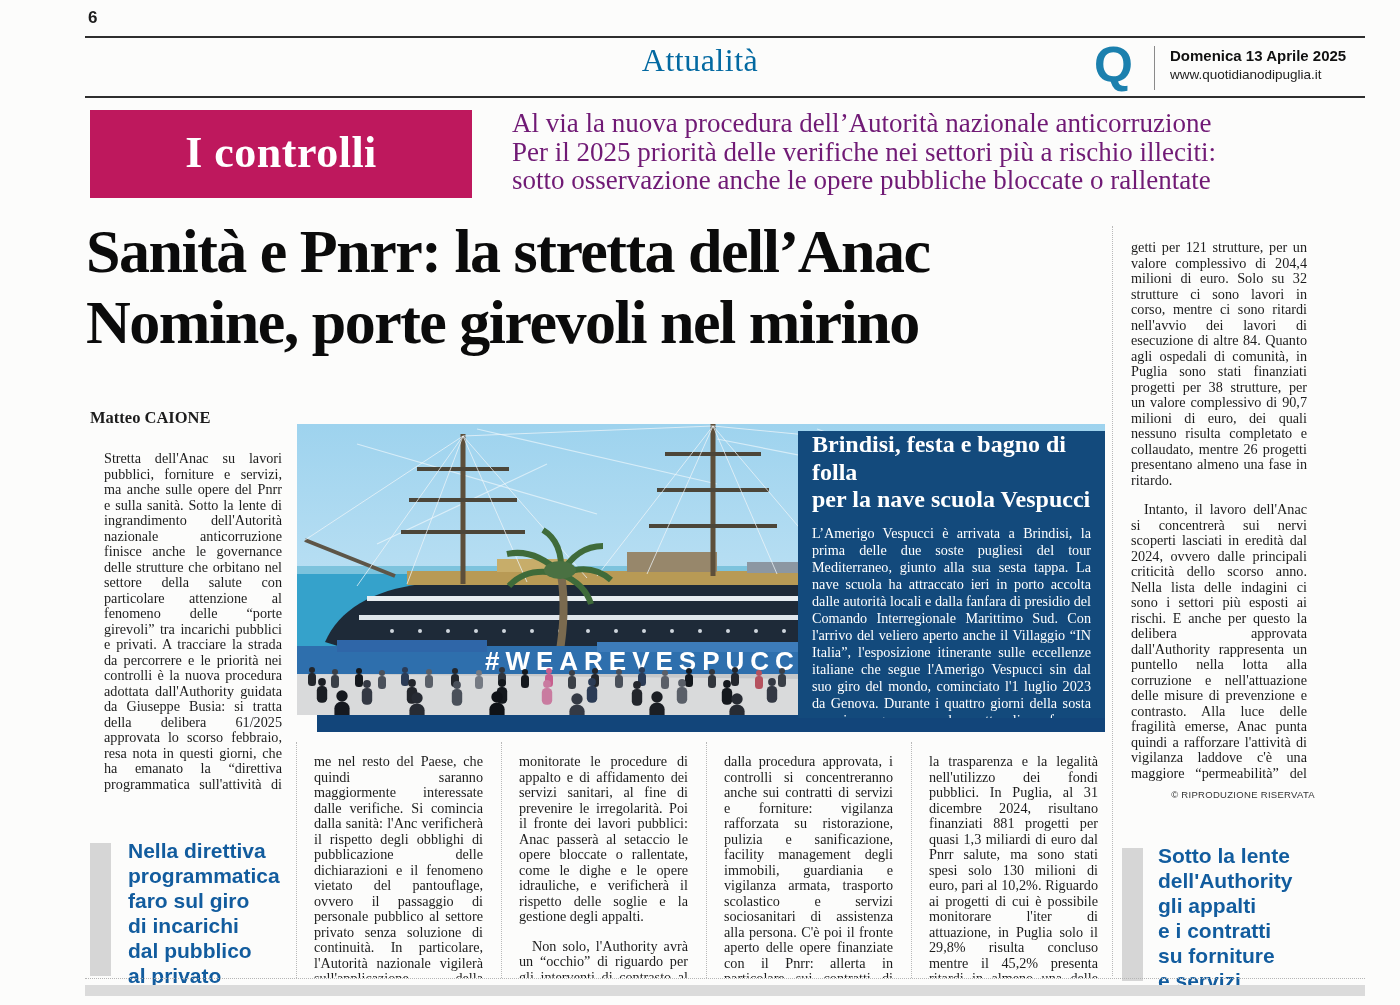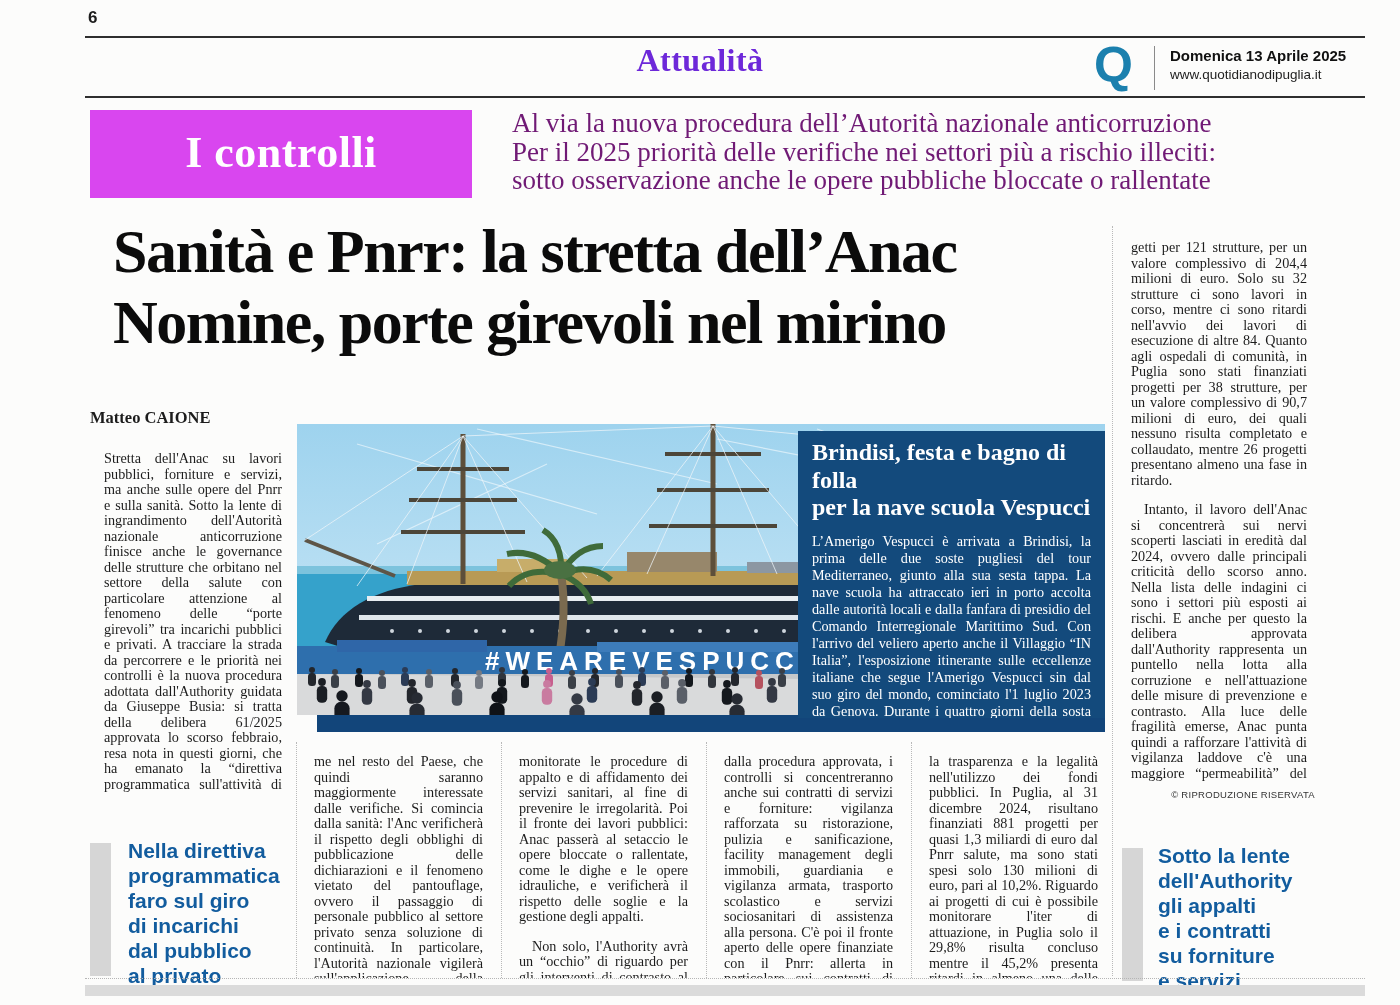--- a/index.html
+++ b/index.html
@@ -4,50 +4,50 @@
 <style>
   html,body{margin:0;padding:0;background:#ffffff;}
   #paper{position:relative;width:1400px;height:1005px;background:#fcfcfb;overflow:hidden;
          font-family:"Liberation Serif", serif;color:#1c1c1c;}
   .abs{position:absolute;}
   .rule{background:#2f2f2f;height:2px;}
   .serif{font-family:"Liberation Serif", serif;}
   .pre{white-space:pre-line;}
   
   .pageno{left:88px;top:8px;font-weight:bold;font-size:17px;font-family:"Liberation Sans",sans-serif;}
-  .section-title{left:0;right:0;top:42px;text-align:center;font-size:32px;color:#6d28d9;letter-spacing:.5px;font-weight:bold;}
+  .section-title{left:0;right:0;top:42px;text-align:center;font-size:32px;color:#0369a1;letter-spacing:.5px;}
   .qlogo{left:1094px;top:36px;font-family:"Liberation Sans",sans-serif;font-weight:bold;font-size:50px;color:#1b80ae;}
   .hdr-div{left:1154px;top:46px;width:1px;height:44px;background:#8a8a8a;}
   .hdr-date{left:1170px;top:47px;font-size:15px;font-weight:bold;font-family:"Liberation Sans",sans-serif;color:#111;}
   .hdr-url{left:1170px;top:67px;font-size:13.5px;font-family:"Liberation Sans",sans-serif;color:#222;}
   
-  .kicker{left:90px;top:110px;width:382px;height:88px;background:#d946ef;color:#fff;
+  .kicker{left:90px;top:110px;width:382px;height:88px;background:#be185d;color:#fff;
           font-size:44px;font-weight:bold;text-align:center;line-height:86px;letter-spacing:.5px;}
   .standfirst{left:512px;top:109px;width:780px;font-size:27px;line-height:28.5px;color:#701a75;}
   
   .headline{left:86px;top:216px;width:1040px;font-size:62px;line-height:71px;font-weight:bold;
-            letter-spacing:-1.5px;color:#0b0b0b;margin-left:27px;}
+            letter-spacing:-1.5px;color:#0b0b0b;}
   .byline{left:90px;top:408px;font-size:16.5px;font-weight:bold;}
   
   .col{font-size:14.2px;line-height:15.5px;text-align:justify;overflow:hidden;}
   .col p{margin:14px;}
   .col p.ind{text-indent:13px;}
   .c1{left:90px;top:437px;width:206px;height:356px;}
   .low{top:740px;height:238px;width:197px;}
   .c2{left:300px;} .c3{left:505px;} .c4{left:710px;} .c5{left:915px;}
   .c6{left:1117px;top:226px;width:204px;height:556px;}
   .copyright{left:1117px;top:789px;width:198px;text-align:right;font-size:9.5px;font-weight:normal;
              font-family:"Liberation Sans",sans-serif;color:#333;letter-spacing:.3px;}
   .vdot{border-left:1px dotted #b9b9b9;width:0;}
   
   .photo{left:297px;top:424px;width:808px;height:308px;}
   .photo svg{display:block;}
   .photo-strip{left:20px;top:291px;width:788px;height:17px;background:#12457a;position:absolute;}
   .vbox{position:absolute;right:0;top:7px;width:307px;height:287px;background:#134a7c;color:#fff;
-        padding:8px 14px;box-sizing:border-box;overflow:hidden;}
+        padding:0 14px;box-sizing:border-box;overflow:hidden;}
   .vbox-title{font-size:24px;line-height:27.5px;font-weight:bold;}
   .vbox-body{margin-top:11px;font-size:14.2px;line-height:17px;text-align:justify;}
   
   .qbar{width:21px;height:133px;background:#d6d6d6;}
   .pq{font-family:"Liberation Sans",sans-serif;font-weight:bold;font-size:21px;line-height:25px;color:#125c9e;}
   
   .botdot{left:85px;top:978px;width:1280px;border-top:1px dotted #b5b5b5;height:0;}
   .botbar{left:85px;top:985px;width:1280px;height:11px;background:#dbdbdb;}
 </style>
 </head>

